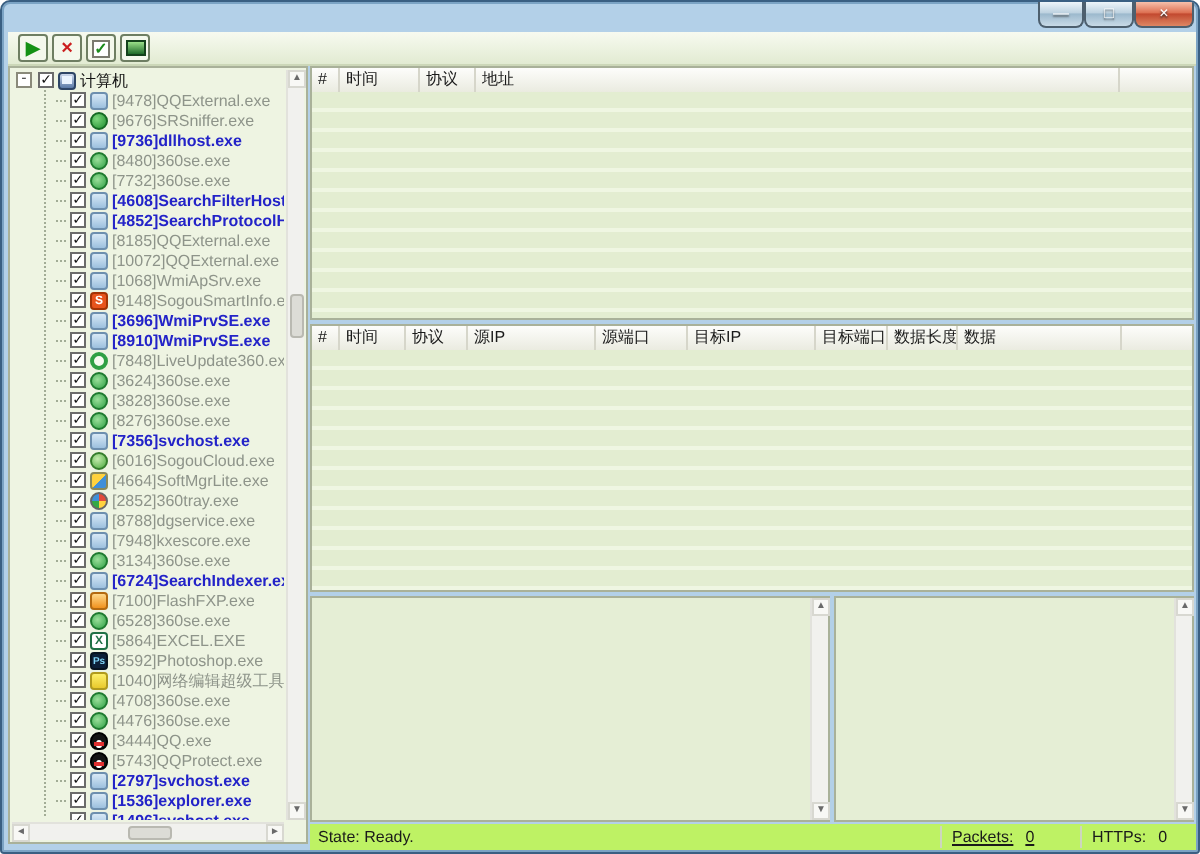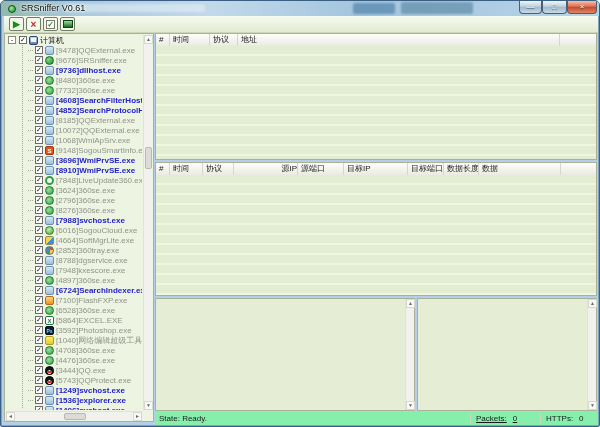--- a/index.html
+++ b/index.html
@@ -90,40 +90,33 @@
   .th.fill{flex:1;border-right:none}
   .tbody{position:absolute;left:0;right:0;top:12px;bottom:0;
     background:repeating-linear-gradient(180deg,#e3edd1 0 8px,#eff6e2 8px 10px);}
   .tbl-top{left:154px;top:32px;width:442px;height:127px;}
   .tbl-mid{left:154px;top:161px;width:442px;height:134px;}
   
   .pane{background:#e5eed5;}
   .pane-left{left:154px;top:297px;width:260px;height:113px;}
   .pane-right{left:416px;top:297px;width:180px;height:113px;}
   
-  .statusbar{position:absolute;left:154px;top:411px;width:443px;height:13px;background:#86efac;
+  .statusbar{position:absolute;left:154px;top:411px;width:443px;height:13px;background:#bef264;
     font-size:8px;color:#1a1a1a;}
   .st-state{position:absolute;left:4px;top:2px;}
   .st-pk{position:absolute;left:321px;top:2px;text-decoration:underline;}
   .st-ht{position:absolute;left:391px;top:2px;}
   .st-val{margin-left:6px;}
   .st-sep{position:absolute;top:1px;bottom:1px;width:1px;background:#cdd6be;}
 </style>
 </head>
 <body>
 
 <div class="window">
 
-  <div class="titlebar">
-    <div class="blob b3"></div>
-    <div class="blob b1"></div>
-    <div class="blob b2"></div>
-    <span class="app-icon"></span>
-    <span class="title-text">SRSniffer V0.61</span>
-  </div>
   <div id="cap-buttons">
       <span class="cap cap-min"><span>—</span></span>
       <span class="cap cap-max"><span>□</span></span>
       <span class="cap cap-close"><span>×</span></span>
     </div>
 
   <div class="toolbar">
     <span id="tb-buttons"><span class="tbtn">
           <span class="tglyph tbg-green">▶</span>
         </span><span class="tbtn">
@@ -236,33 +229,33 @@
         <div class="trow">
           <span class="twig"></span>
           <span class="cb">✓</span>
           <span class="ic ic-se360"></span>
           <span class="tl ina">[3624]360se.exe</span>
         </div>
         <div class="trow">
           <span class="twig"></span>
           <span class="cb">✓</span>
           <span class="ic ic-se360"></span>
-          <span class="tl ina">[2796]360se.exe</span>
+          <span class="tl ina">[3828]360se.exe</span>
         </div>
         <div class="trow">
           <span class="twig"></span>
           <span class="cb">✓</span>
           <span class="ic ic-se360"></span>
           <span class="tl ina">[8276]360se.exe</span>
         </div>
         <div class="trow">
           <span class="twig"></span>
           <span class="cb">✓</span>
           <span class="ic ic-app"></span>
-          <span class="tl act">[7988]svchost.exe</span>
+          <span class="tl act">[7356]svchost.exe</span>
         </div>
         <div class="trow">
           <span class="twig"></span>
           <span class="cb">✓</span>
           <span class="ic ic-cloud"></span>
           <span class="tl ina">[6016]SogouCloud.exe</span>
         </div>
         <div class="trow">
           <span class="twig"></span>
           <span class="cb">✓</span>
@@ -284,21 +277,21 @@
         <div class="trow">
           <span class="twig"></span>
           <span class="cb">✓</span>
           <span class="ic ic-app"></span>
           <span class="tl ina">[7948]kxescore.exe</span>
         </div>
         <div class="trow">
           <span class="twig"></span>
           <span class="cb">✓</span>
           <span class="ic ic-se360"></span>
-          <span class="tl ina">[4897]360se.exe</span>
+          <span class="tl ina">[3134]360se.exe</span>
         </div>
         <div class="trow">
           <span class="twig"></span>
           <span class="cb">✓</span>
           <span class="ic ic-app"></span>
           <span class="tl act">[6724]SearchIndexer.exe</span>
         </div>
         <div class="trow">
           <span class="twig"></span>
           <span class="cb">✓</span>
@@ -350,21 +343,21 @@
         <div class="trow">
           <span class="twig"></span>
           <span class="cb">✓</span>
           <span class="ic ic-penguin"></span>
           <span class="tl ina">[5743]QQProtect.exe</span>
         </div>
         <div class="trow">
           <span class="twig"></span>
           <span class="cb">✓</span>
           <span class="ic ic-app"></span>
-          <span class="tl act">[1249]svchost.exe</span>
+          <span class="tl act">[2797]svchost.exe</span>
         </div>
         <div class="trow">
           <span class="twig"></span>
           <span class="cb">✓</span>
           <span class="ic ic-app"></span>
           <span class="tl act">[1536]explorer.exe</span>
         </div>
         <div class="trow">
           <span class="twig"></span>
           <span class="cb">✓</span>
@@ -393,21 +386,21 @@
         <span class="th fill"></span>
       </div>
     <div class="tbody"></div>
   </div>
 
   <div class="panel tbl-mid">
     <div class="thead" id="head-mid">
         <span class="th" style="width: 14px;">#</span>
         <span class="th" style="width: 33px;">时间</span>
         <span class="th" style="width: 31px;">协议</span>
-        <span class="th" style="width: 64px; text-align: right;">源IP</span>
+        <span class="th" style="width: 64px;">源IP</span>
         <span class="th" style="width: 46px;">源端口</span>
         <span class="th" style="width: 64px;">目标IP</span>
         <span class="th" style="width: 36px;">目标端口</span>
         <span class="th" style="width: 35px;">数据长度</span>
         <span class="th" style="width: 82px;">数据</span>
         <span class="th fill"></span>
       </div>
     <div class="tbody"></div>
   </div>
 

